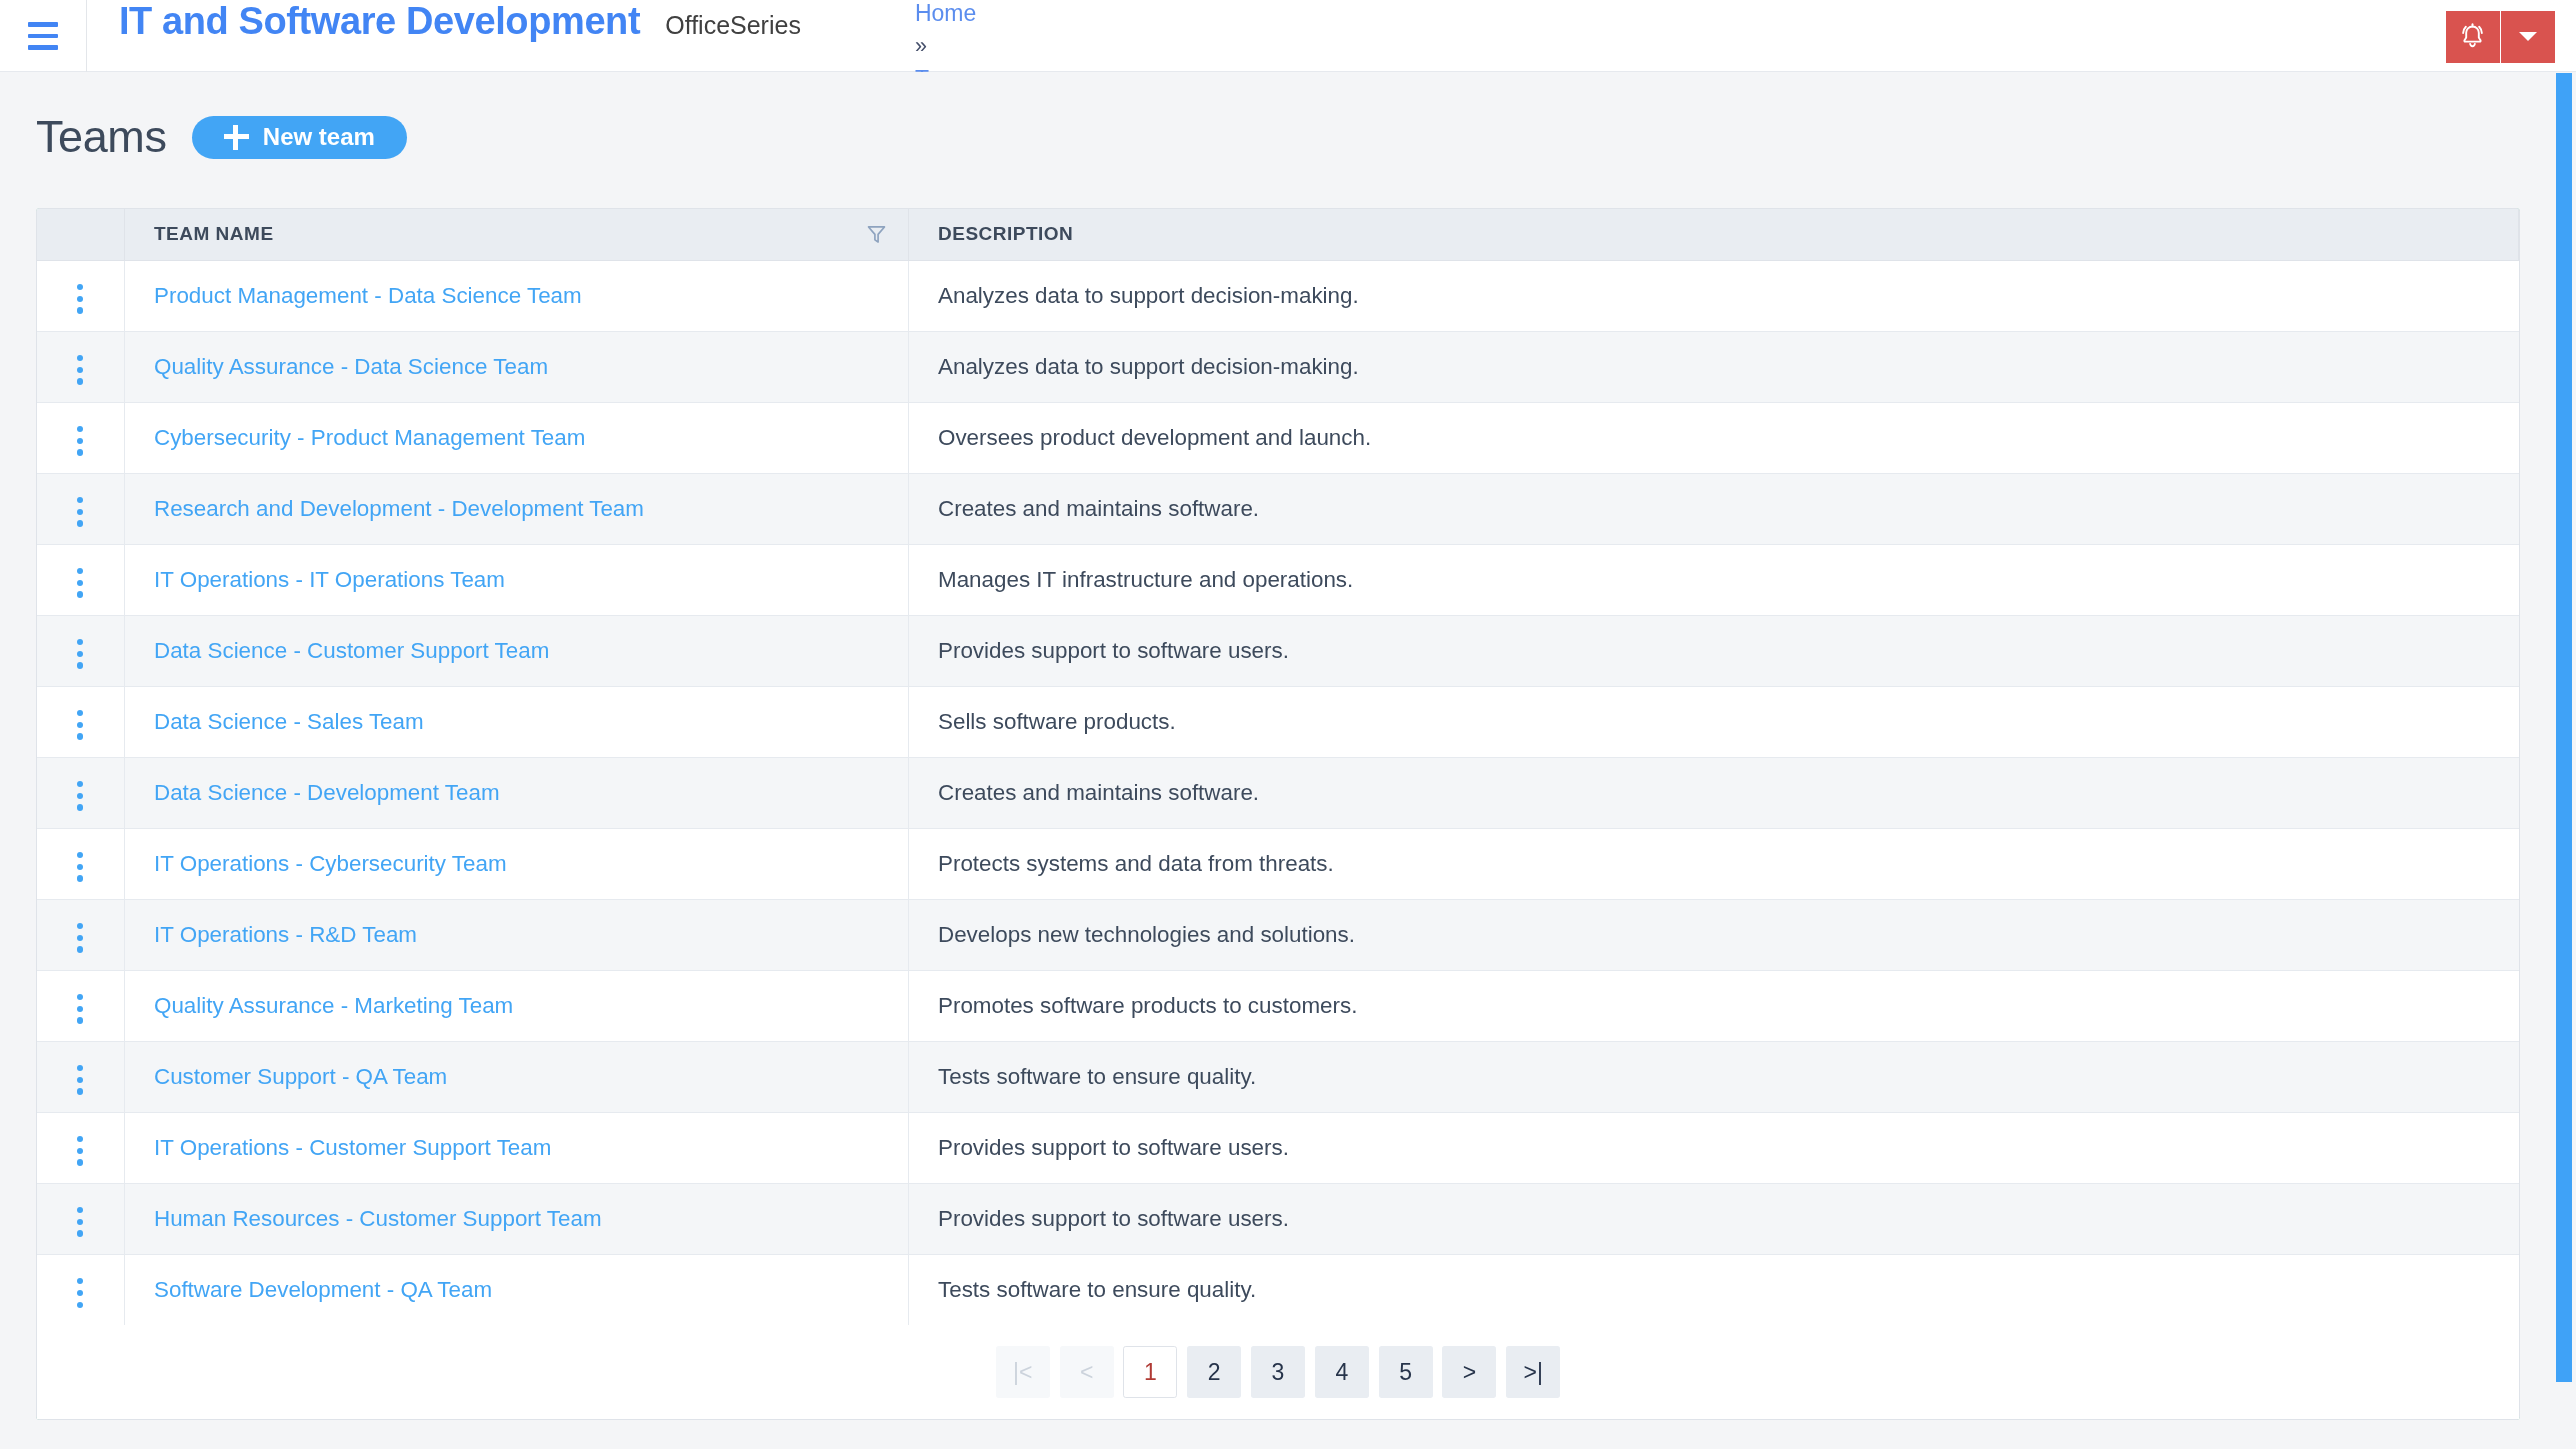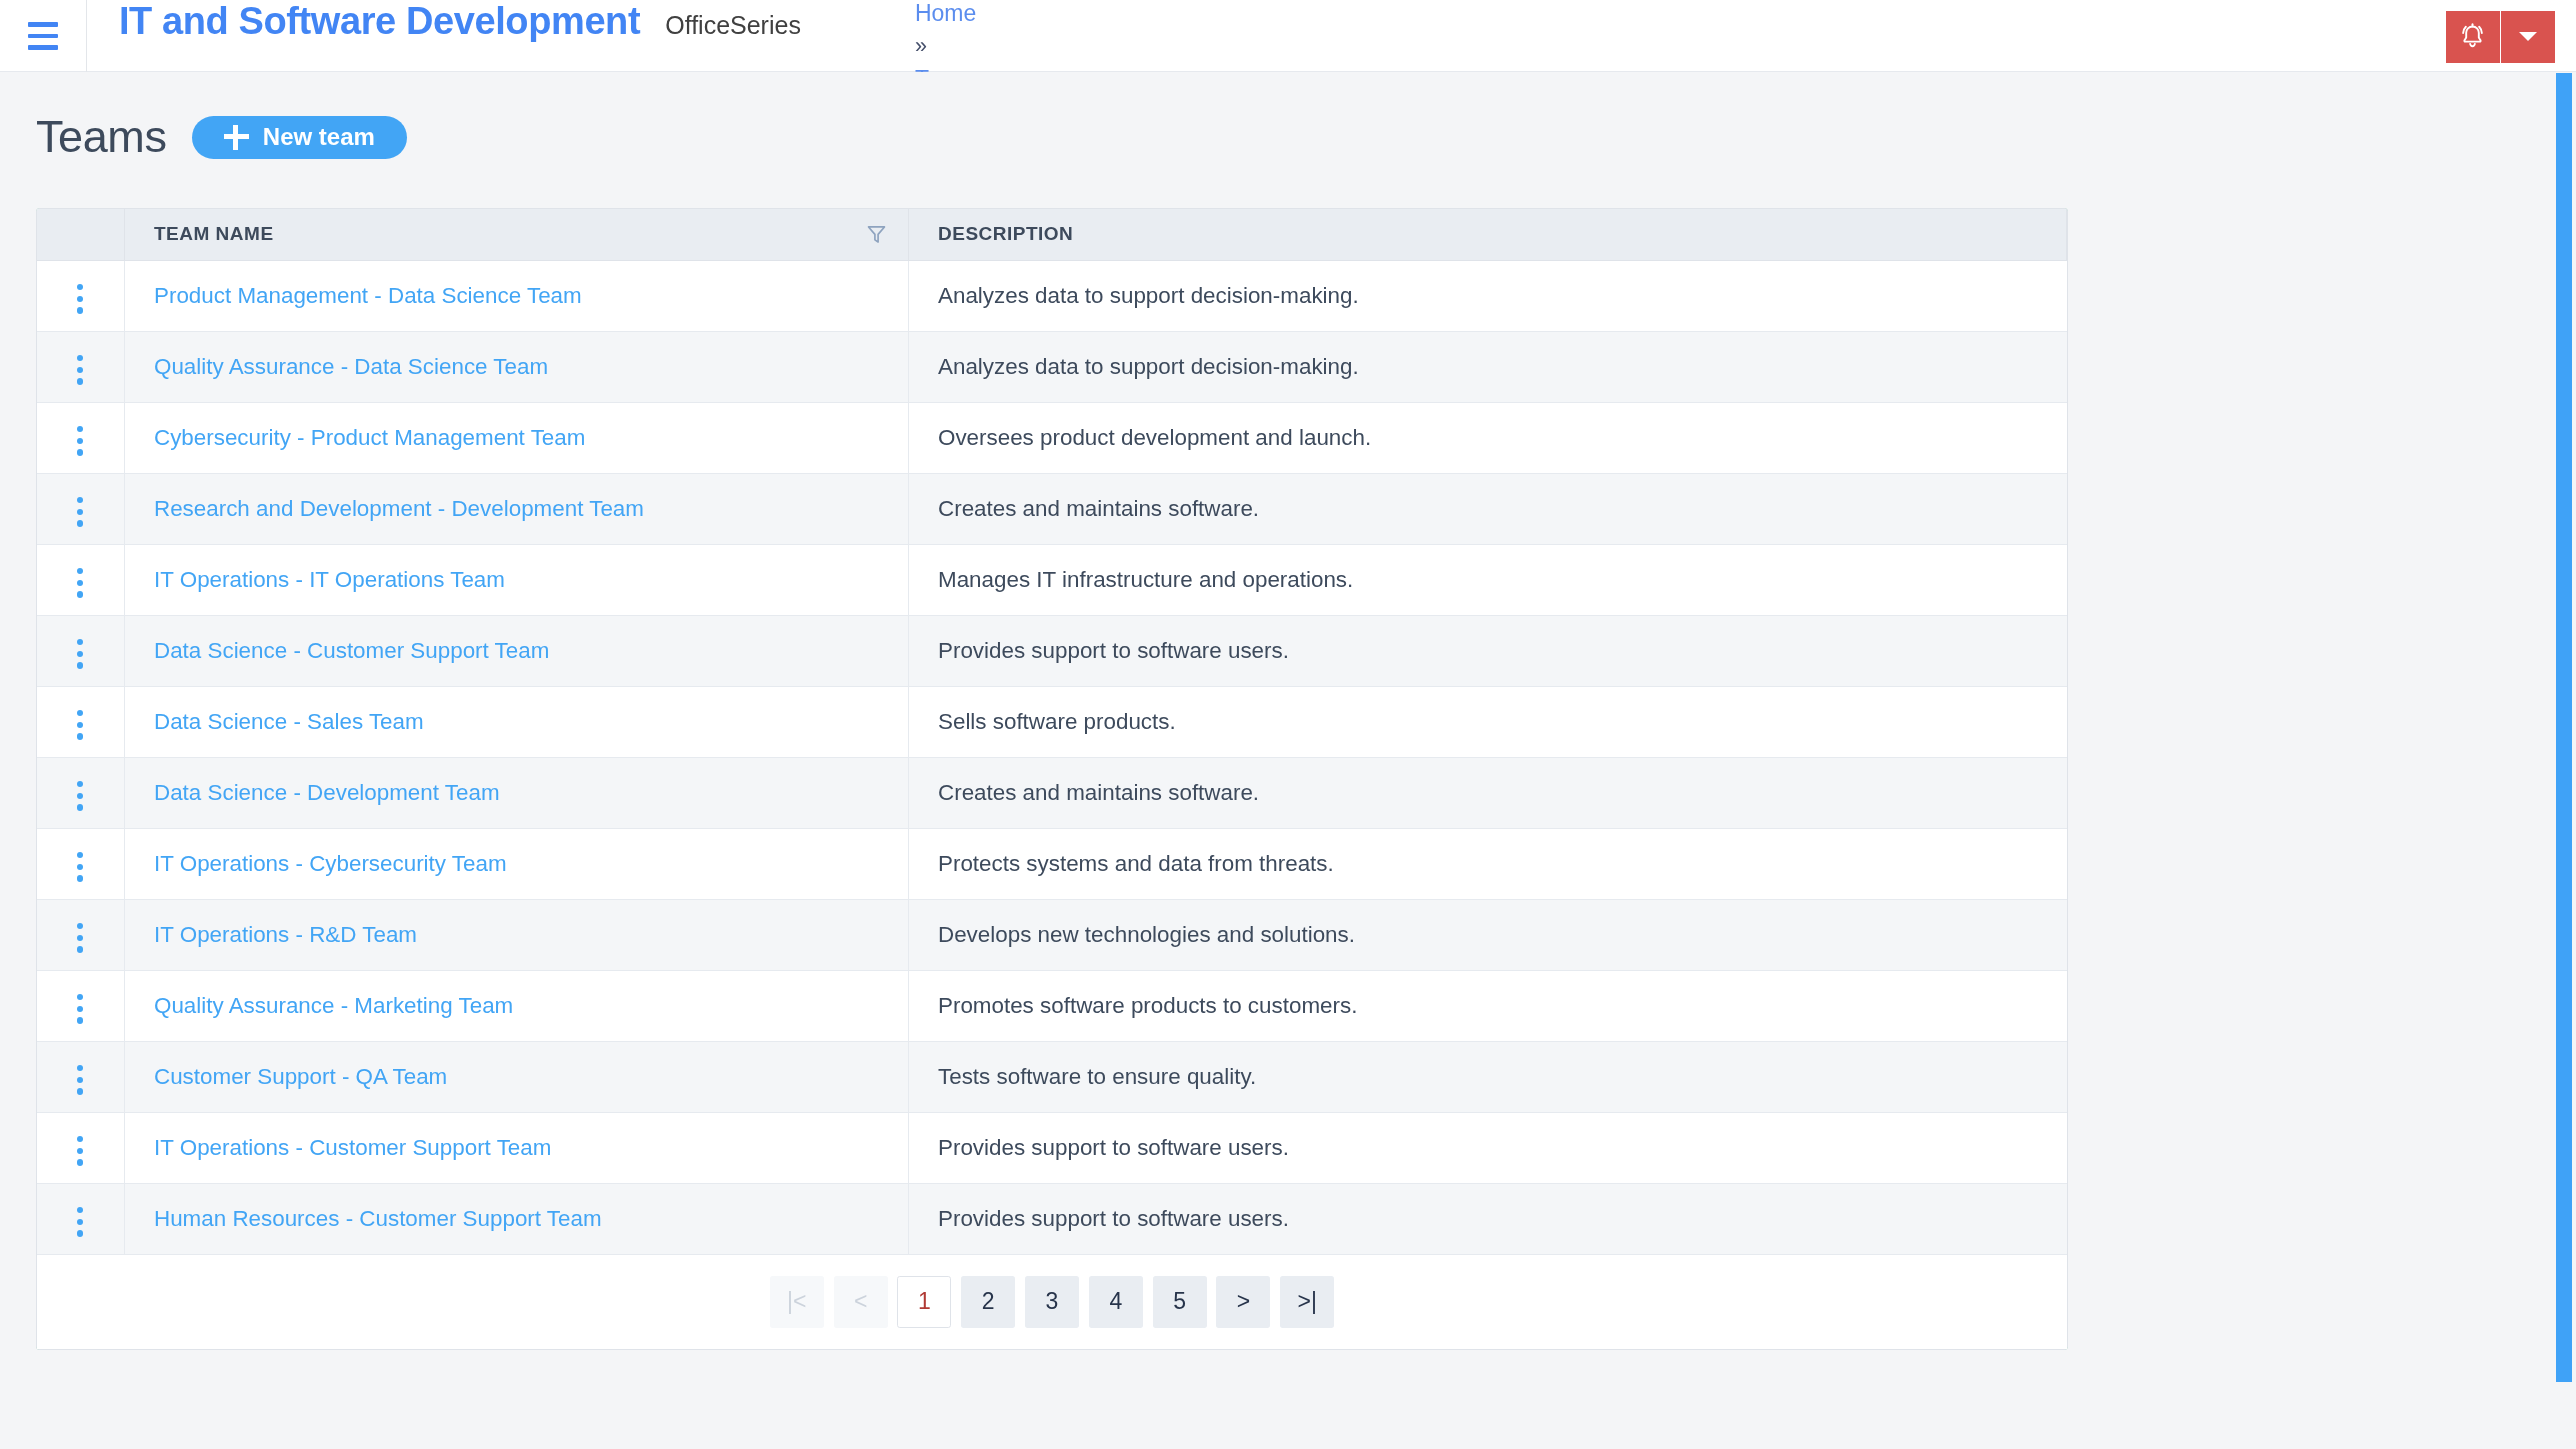--- a/index.html
+++ b/index.html
@@ -160,21 +160,21 @@
     background: #ffffff;
   }
   .plus-ico::before { left: 0; top: 9.8px; width: 25px; height: 4.5px; }
   .plus-ico::after  { top: 0; left: 9.8px; width: 4.5px; height: 25px; }
 
   
   .card {
     position: absolute;
     left: 36px;
     top: 136px;
-    width: 2032px;
+    width: 2484px;
     background: #86efac;
     border: 0.9px solid #dfe3e9;
     border-radius: 2.7px;
   }
   table.grid {
     width: 100%;
     border-collapse: collapse;
     table-layout: fixed;
   }
   table.grid th {
@@ -489,20 +489,29 @@
           </tr>
           <tr class="even">
             <td class="cell-kebab"><span class="kebab">
                 <i></i>
                 <i></i>
                 <i></i>
               </span></td>
             <td class="cell-name"><a class="team-link">Human Resources - Customer Support Team</a></td>
             <td class="cell-desc">Provides support to software users.</td>
           </tr>
+          <tr class="odd last">
+            <td class="cell-kebab"><span class="kebab">
+                <i></i>
+                <i></i>
+                <i></i>
+              </span></td>
+            <td class="cell-name"><a class="team-link">Software Development - QA Team</a></td>
+            <td class="cell-desc">Tests software to ensure quality.</td>
+          </tr>
         </tbody>
     </table>
 
     <div class="pager-row">
       <button class="pg disabled">
         <span>|&lt;</span>
       </button>
       <button class="pg disabled">
         <span>&lt;</span>
       </button>

